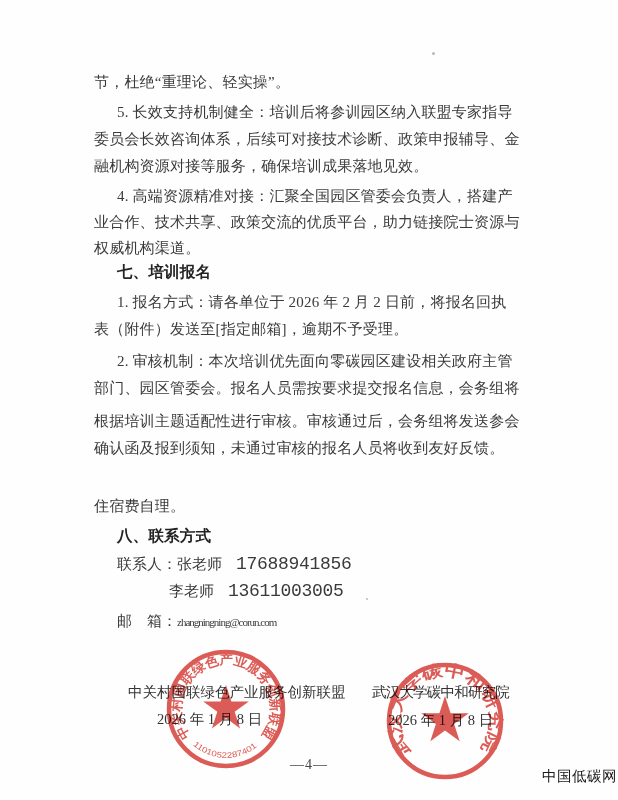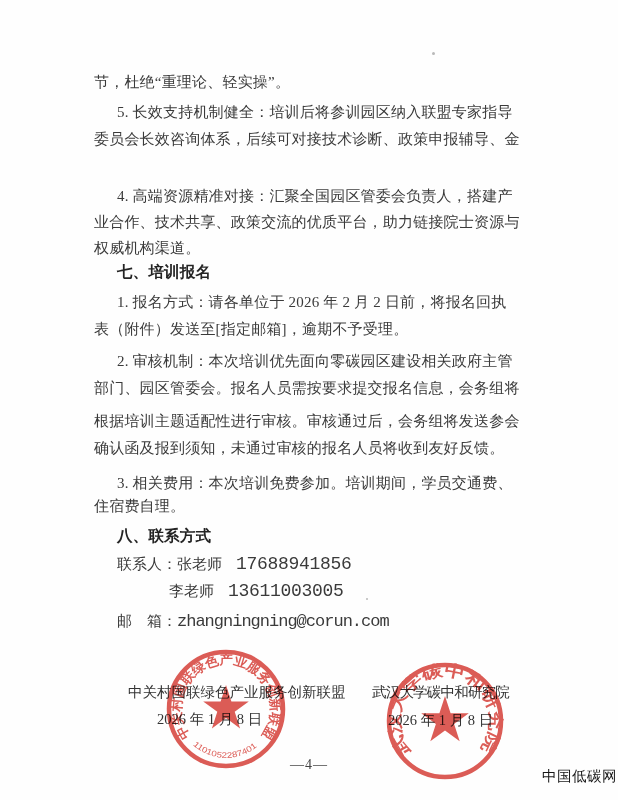--- a/index.html
+++ b/index.html
@@ -17,21 +17,21 @@
     height:20px;
     font-size:15px;
     line-height:20px;
     letter-spacing:0.2px;
     white-space:pre;
     color:#3a3a3a;
   }
   .ln.bold{font-weight:700;color:#242424;font-size:15.5px;}
   .contact-row{position:absolute;height:20px;font-size:15px;line-height:20px;white-space:pre;color:#3a3a3a;}
   .num{font-family:"Liberation Mono","DejaVu Sans Mono",monospace;font-size:18px;letter-spacing:-0.3px;}
-  .email-val{font-family:Liberation Mono, monospace;font-size:17px;letter-spacing:-1px;}
+  .email-val{font-family:Liberation Serif, serif;font-size:11px;letter-spacing:-1px;}
   .gap{display:inline-block;width:14px;}
   .footer-text{position:absolute;height:20px;font-size:14.5px;line-height:20px;white-space:pre;color:#333;}
   .org-r{letter-spacing:-0.8px;}
   .page-number{
     position:absolute;left:0;right:0;top:757px;
     text-align:center;font-size:14px;color:#444;letter-spacing:1px;
   }
   .watermark{
     position:absolute;left:542px;top:767px;
     font-size:14.5px;color:#161616;font-weight:500;letter-spacing:0.5px;
@@ -45,31 +45,31 @@
   .speck{position:absolute;background:#b9b9b9;border-radius:50%;}
 </style>
 </head>
 <body>
 
 <div class="page">
 
   <div class="ln" style="top:72px;left:94px">节，杜绝“重理论、轻实操”。</div>
   <div class="ln" style="top:102px;left:117px">5. 长效支持机制健全：培训后将参训园区纳入联盟专家指导</div>
   <div class="ln" style="top:129px;left:94px">委员会长效咨询体系，后续可对接技术诊断、政策申报辅导、金</div>
+  <div class="ln" style="top:156px;left:94px">融机构资源对接等服务，确保培训成果落地见效。</div>
   <div class="ln" style="top:186px;left:117px">4. 高端资源精准对接：汇聚全国园区管委会负责人，搭建产</div>
   <div class="ln" style="top:212px;left:94px">业合作、技术共享、政策交流的优质平台，助力链接院士资源与</div>
   <div class="ln" style="top:238px;left:94px">权威机构渠道。</div>
   <div class="ln bold" style="top:262px;left:117px">七、培训报名</div>
   <div class="ln" style="top:292px;left:117px">1. 报名方式：请各单位于 2026 年 2 月 2 日前，将报名回执</div>
   <div class="ln" style="top:319px;left:94px">表（附件）发送至[指定邮箱]，逾期不予受理。</div>
   <div class="ln" style="top:351px;left:117px">2. 审核机制：本次培训优先面向零碳园区建设相关政府主管</div>
   <div class="ln" style="top:378px;left:94px">部门、园区管委会。报名人员需按要求提交报名信息，会务组将</div>
   <div class="ln" style="top:411px;left:94px">根据培训主题适配性进行审核。审核通过后，会务组将发送参会</div>
   <div class="ln" style="top:438px;left:94px">确认函及报到须知，未通过审核的报名人员将收到友好反馈。</div>
-  <div class="ln" style="top:473px;left:117px">3. 相关费用：本次培训免费参加。培训期间，学员交通费、</div>
   <div class="ln" style="top:496px;left:94px">住宿费自理。</div>
   <div class="ln bold" style="top:526px;left:117px">八、联系方式</div>
 
   <div class="contact-row" style="top:554px;left:117px"><span>联系人：</span><span>张老师</span><span class="gap"></span><span class="num">17688941856</span></div>
   <div class="contact-row" style="top:581px;left:169px"><span>李老师</span><span class="gap"></span><span class="num">13611003005</span></div>
   <div class="contact-row" style="top:611px;left:117px"><span>邮　箱：</span><span class="email-val">zhangningning@corun.com</span></div>
 
   <div class="footer-text" style="top:682px;left:128px">中关村国联绿色产业服务创新联盟</div>
   <div class="footer-text" style="top:709px;left:157px">2026 年 1 月 8 日</div>
   <div class="footer-text org-r" style="top:682px;left:372px">武汉大学碳中和研究院</div>

